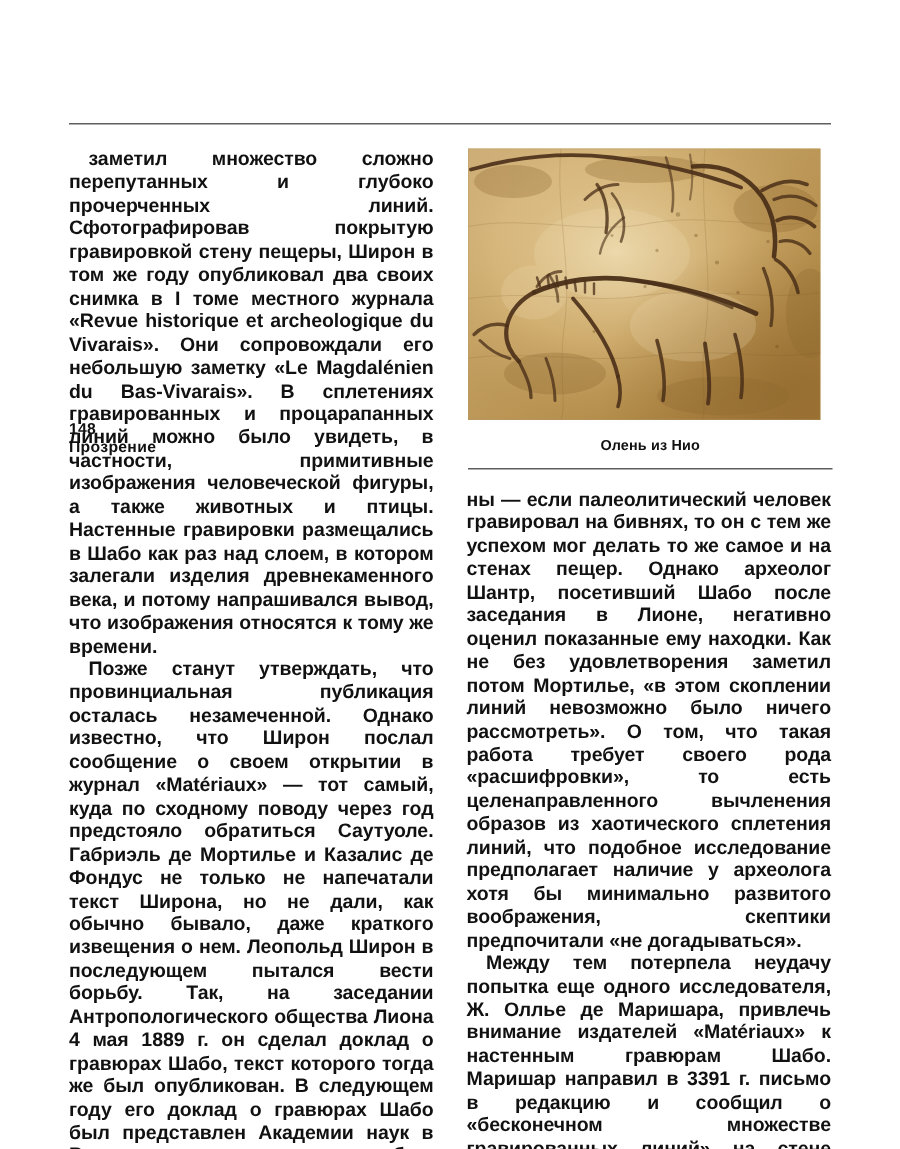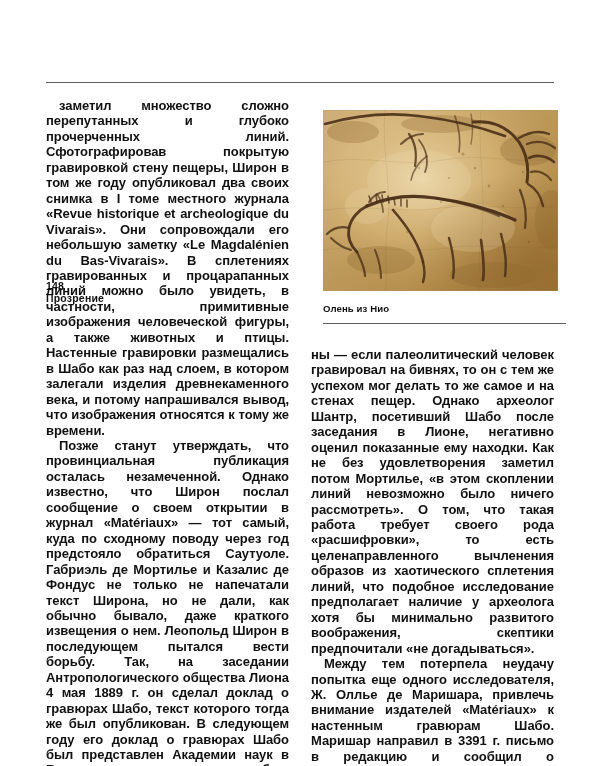--- a/index.html
+++ b/index.html
@@ -78,21 +78,22 @@
     -webkit-hyphens: auto;
     hyphens: auto;
     word-spacing: 0px;
   }
   p.body-text.no-indent { text-indent: 0; }
   p.body-text + p.body-text { margin-top: 0; }
 
   
   .figure {
     width: 243px;
-    margin: 12px;
+    margin: 1px;
+    text-align: center;
   }
   .figure-image {
     position: relative;
     width: 235px;
     height: 181px;
     overflow: hidden;
     background: #c6a05c;
     border: 0;
   }
   .cave-svg { display: block; width: 235px; height: 181px; }

